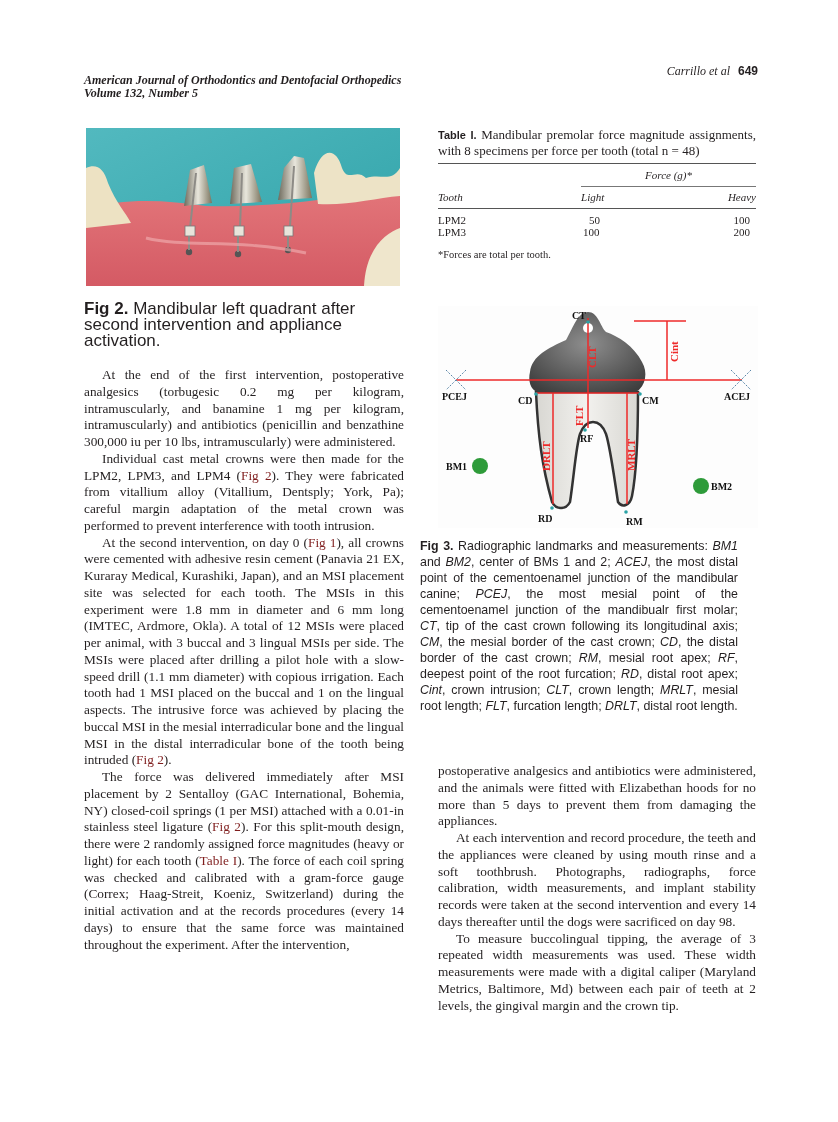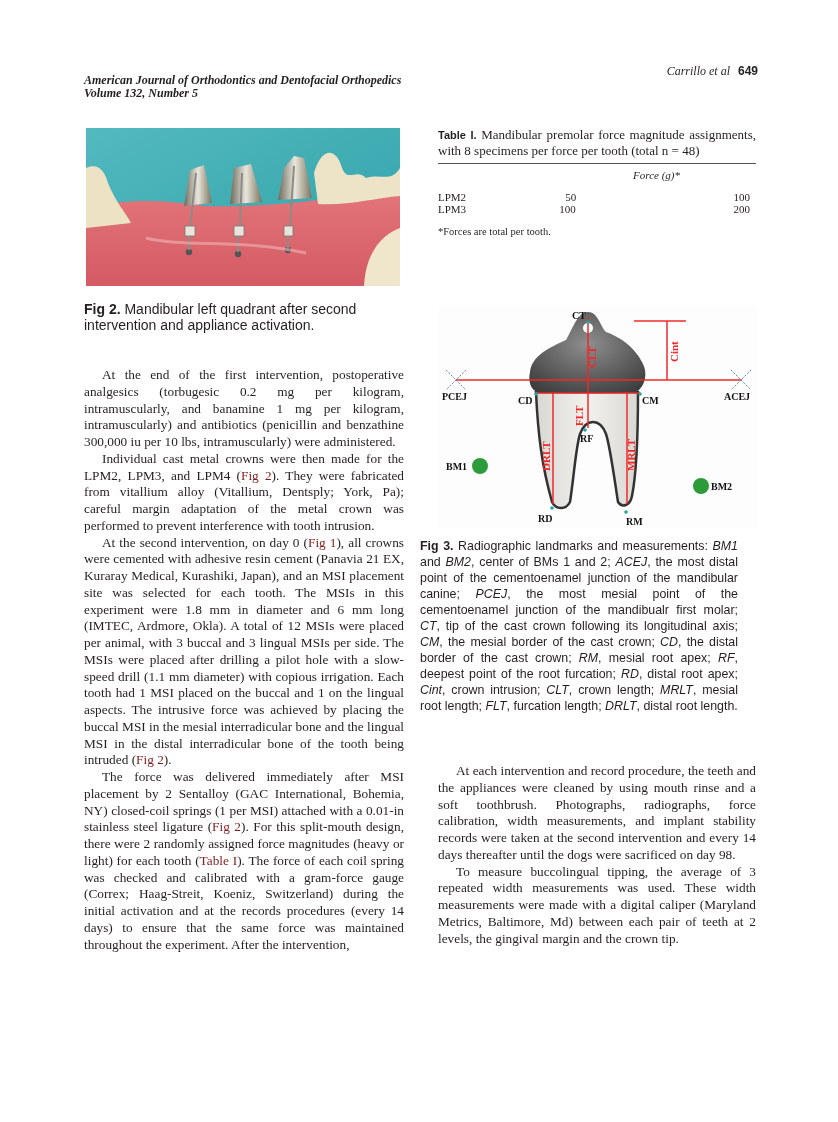--- a/index.html
+++ b/index.html
@@ -5,21 +5,21 @@
   html, body { margin:0; padding:0; background:#ffffff; }
   body { width:838px; height:1122px; position:relative; overflow:hidden; color:#231f20; }
   .serif { font-family: "Liberation Serif", "DejaVu Serif", serif; }
   .sans { font-family: "Liberation Sans", "DejaVu Sans", sans-serif; }
 
   .header-left { position:absolute; left:84px; top:74px; font-size:12px; line-height:13px; font-style:italic;font-weight:bold; }
   .header-right { position:absolute; right:80px; top:64px; font-size:12px; font-style:italic; }
   .header-right .pageno { font-family:"Liberation Sans", sans-serif; font-weight:bold; font-style:normal; margin-left:8px; }
 
   .fig2-photo { position:absolute; left:86px; top:128px; width:314px; height:158px; overflow:hidden; }
-  .fig2-caption { position:absolute; left:84px; top:301px; width:318px; font-size:14px; line-height:16px; }
+  .fig2-caption { position:absolute; left:84px; top:301px; width:318px; font-size:17px; line-height:16px; }
   .fig-label { font-weight:bold; }
 
   .col { position:absolute; font-size:13.3px; line-height:16.75px; text-align:justify; }
   .col p { margin:0; text-indent:18px; }
   .col p.noindent { text-indent:0; }
   .left-col { left:84px; top:367px; width:320px; }
   .right-col { left:438px; top:763px; width:318px; }
   .link { color:#7f1d1d; }
 
   .table-block { position:absolute; left:438px; top:127px; width:318px; }
@@ -108,20 +108,25 @@
 <div class="table-block serif">
   <div class="table-title">
     <span class="tlabel">Table I.</span>
     <span>Mandibular premolar force magnitude assignments, with 8 specimens per force per tooth (total n = 48)</span>
   </div>
   <table class="tbl">
     <tbody>
         <tr class="rule-top">
       <td style="height:22px;"></td>
       <td colspan="2" style="text-align:center; vertical-align:middle;" class="th-italic">Force (g)*</td>
+    </tr>
+    <tr class="rule-bottom">
+      <td class="th-italic" style="height:22px; width:45%;">Tooth</td>
+      <td class="th-italic" style="border-top:1px solid #777; text-align:left; width:30%;">Light</td>
+      <td class="th-italic" style="border-top:1px solid #777; text-align:right;">Heavy</td>
     </tr>
     <tr>
       <td style="padding-top:5px;">LPM2</td>
       <td style="padding-top:5px; padding-left:8px;">50</td>
       <td style="padding-top:5px; text-align:right; padding-right:6px;">100</td>
     </tr>
     <tr>
       <td>LPM3</td>
       <td style="padding-left:2px;">100</td>
       <td style="text-align:right; padding-right:6px;">200</td>
@@ -200,15 +205,16 @@
       <text x="188" y="219">RM</text>
     </g>
   </svg>
 </div>
 <div class="fig3-caption sans">
   <span class="fig-label">Fig 3.</span>
   <span id="fig3-caption-text"><span>Radiographic landmarks and measurements: </span><i>BM1</i><span> and </span><i>BM2</i><span>, center of BMs 1 and 2; </span><i>ACEJ</i><span>, the most distal point of the cementoenamel junction of the mandibular canine; </span><i>PCEJ</i><span>, the most mesial point of the cementoenamel junction of the mandibualr first molar; </span><i>CT</i><span>, tip of the cast crown following its longitudinal axis; </span><i>CM</i><span>, the mesial border of the cast crown; </span><i>CD</i><span>, the distal border of the cast crown; </span><i>RM</i><span>, mesial root apex; </span><i>RF</i><span>, deepest point of the root furcation; </span><i>RD</i><span>, distal root apex; </span><i>Cint</i><span>, crown intrusion; </span><i>CLT</i><span>, crown length; </span><i>MRLT</i><span>, mesial root length; </span><i>FLT</i><span>, furcation length; </span><i>DRLT</i><span>, distal root length.</span></span>
 </div>
 
 <div class="col right-col serif">
+  <p class="noindent">postoperative analgesics and antibiotics were administered, and the animals were fitted with Elizabethan hoods for no more than 5 days to prevent them from damaging the appliances.</p>
   <p>At each intervention and record procedure, the teeth and the appliances were cleaned by using mouth rinse and a soft toothbrush. Photographs, radiographs, force calibration, width measurements, and implant stability records were taken at the second intervention and every 14 days thereafter until the dogs were sacrificed on day 98.</p>
   <p>To measure buccolingual tipping, the average of 3 repeated width measurements was used. These width measurements were made with a digital caliper (Maryland Metrics, Baltimore, Md) between each pair of teeth at 2 levels, the gingival margin and the crown tip.</p>
 </div>
 
 </body></html>

